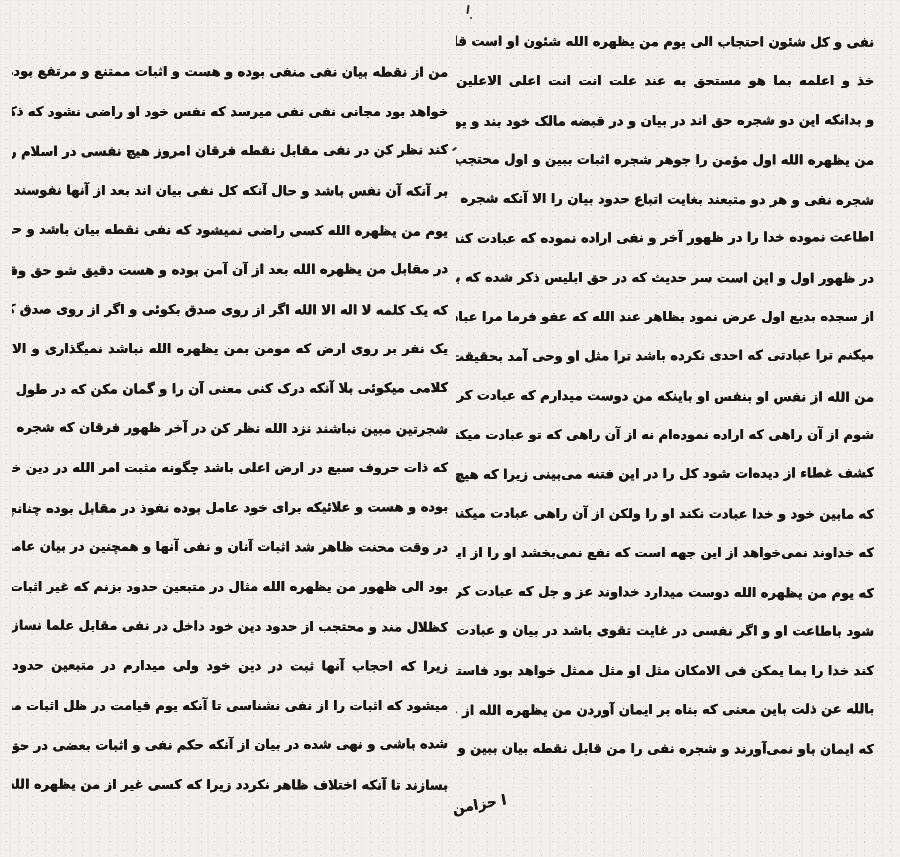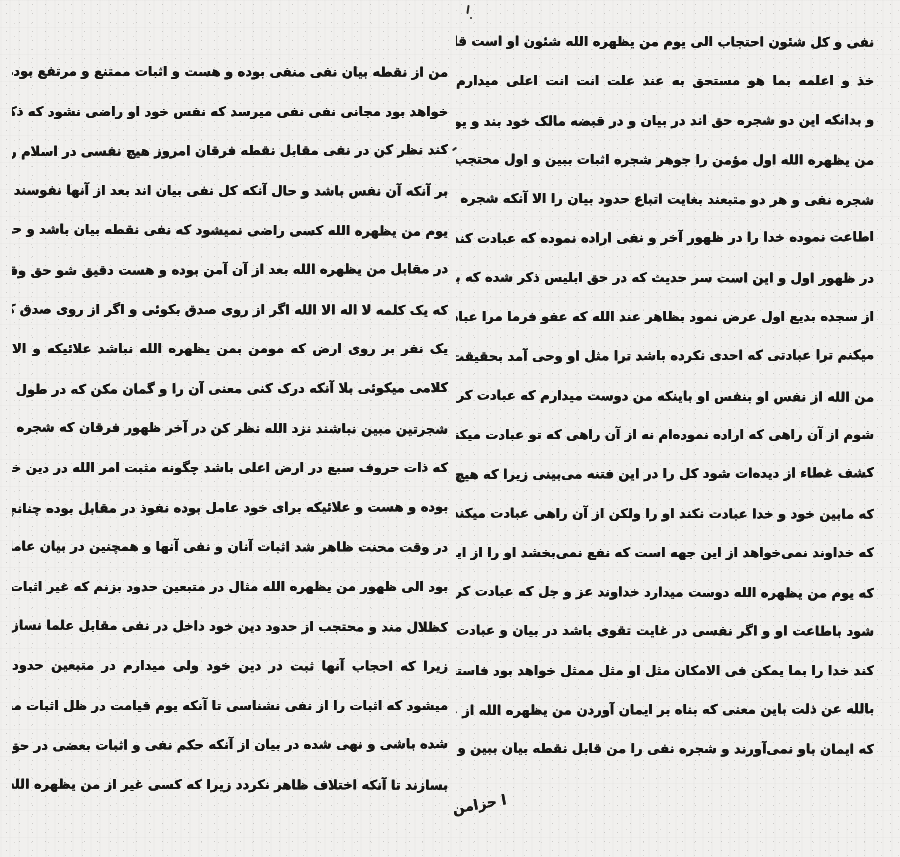--- a/index.html
+++ b/index.html
@@ -114,21 +114,21 @@
 
   <div class="scan-noise"></div>
   <div class="scan-noise-2"></div>
 
   <div class="artifact artifact-tick"></div>
   <div class="artifact artifact-dot"></div>
   <div class="artifact artifact-accent"></div>
 
   <div class="column column-right">
       <div class="line">نفی و کل شئون احتجاب الی یوم من یظهره الله شئون او است قل اللهم</div>
-      <div class="line">خذ و اعلمه بما هو مستحق به عند علت انت انت اعلی میدارم</div>
+      <div class="line">خذ و اعلمه بما هو مستحق به عند علت انت انت اعلی الاعلین</div>
       <div class="line">و بدانکه این دو شجره حق اند در بیان و در قبضه مالک خود بند و یوم</div>
       <div class="line">من یظهره الله اول مؤمن را جوهر شجره اثبات ببین و اول محتجب را جوهر</div>
       <div class="line">شجره نفی و هر دو متبعند بغایت اتباع حدود بیان را الا آنکه شجره اثبات</div>
       <div class="line">اطاعت نموده خدا را در ظهور آخر و نفی اراده نموده که عبادت کند خدا را</div>
       <div class="line">در ظهور اول و این است سر حدیث که در حق ابلیس ذکر شده که بعد از احتجاب</div>
       <div class="line">از سجده بدیع اول عرض نمود بظاهر عند الله که عفو فرما مرا عبادت</div>
       <div class="line">میکنم ترا عبادتی که احدی نکرده باشد ترا مثل او وحی آمد بحقیقت شجره</div>
       <div class="line">من الله از نفس او بنفس او باینکه من دوست میدارم که عبادت کرده</div>
       <div class="line">شوم از آن راهی که اراده نموده‌ام نه از آن راهی که تو عبادت میکنی و اگر</div>
       <div class="line">کشف غطاء از دیده‌ات شود کل را در این فتنه می‌بینی زیرا که هیچ نفسی نیست</div>
@@ -142,21 +142,21 @@
     </div>
 
   <div class="column column-left">
       <div class="line">من از نقطه بیان نفی منفی بوده و هست و اثبات ممتنع و مرتفع بوده و</div>
       <div class="line">خواهد بود مجانی نفی نفی میرسد که نفس خود او راضی نشود که ذکر اسم او</div>
       <div class="line">کند نظر کن در نفی مقابل نقطه فرقان امروز هیچ نفسی در اسلام راضی نمیشود</div>
       <div class="line">بر آنکه آن نفس باشد و حال آنکه کل نفی بیان اند بعد از آنها نفوسند و همچنین</div>
       <div class="line">یوم من یظهره الله کسی راضی نمیشود که نفی نقطه بیان باشد و حال آنکه نفی</div>
       <div class="line">در مقابل من یظهره الله بعد از آن آمن بوده و هست دقیق شو حق وقت</div>
       <div class="line">که یک کلمه لا اله الا الله اگر از روی صدق بکوئی و اگر از روی صدق کفتی</div>
-      <div class="line">یک نفر بر روی ارض که مومن بمن یظهره الله نباشد علائیکه و الا</div>
+      <div class="line">یک نفر بر روی ارض که مومن بمن یظهره الله نباشد نمیگذاری و الا</div>
       <div class="line">کلامی میکوئی بلا آنکه درک کنی معنی آن را و گمان مکن که در طول لیل</div>
       <div class="line">شجرتین مبین نباشند نزد الله نظر کن در آخر ظهور فرقان که شجره اثبات</div>
       <div class="line">که ذات حروف سبع در ارض اعلی باشد چگونه مثبت امر الله در دین خود</div>
       <div class="line">بوده و هست و علائیکه برای خود عامل بوده نفوذ در مقابل بوده چنانچه</div>
       <div class="line">در وقت محنت ظاهر شد اثبات آنان و نفی آنها و همچنین در بیان عامل</div>
       <div class="line">بود الی ظهور من یظهره الله مثال در متبعین حدود بزنم که غیر اثبات را</div>
       <div class="line">کظلال مند و محتجب از حدود دین خود داخل در نفی مقابل علما نسازی</div>
       <div class="line">زیرا که احجاب آنها ثبت در دین خود ولی میدارم در متبعین حدود</div>
       <div class="line">میشود که اثبات را از نفی نشناسی تا آنکه یوم قیامت در ظل اثبات محشور</div>
       <div class="line">شده باشی و نهی شده در بیان از آنکه حکم نفی و اثبات بعضی در حق بعضی ظاهر</div>

